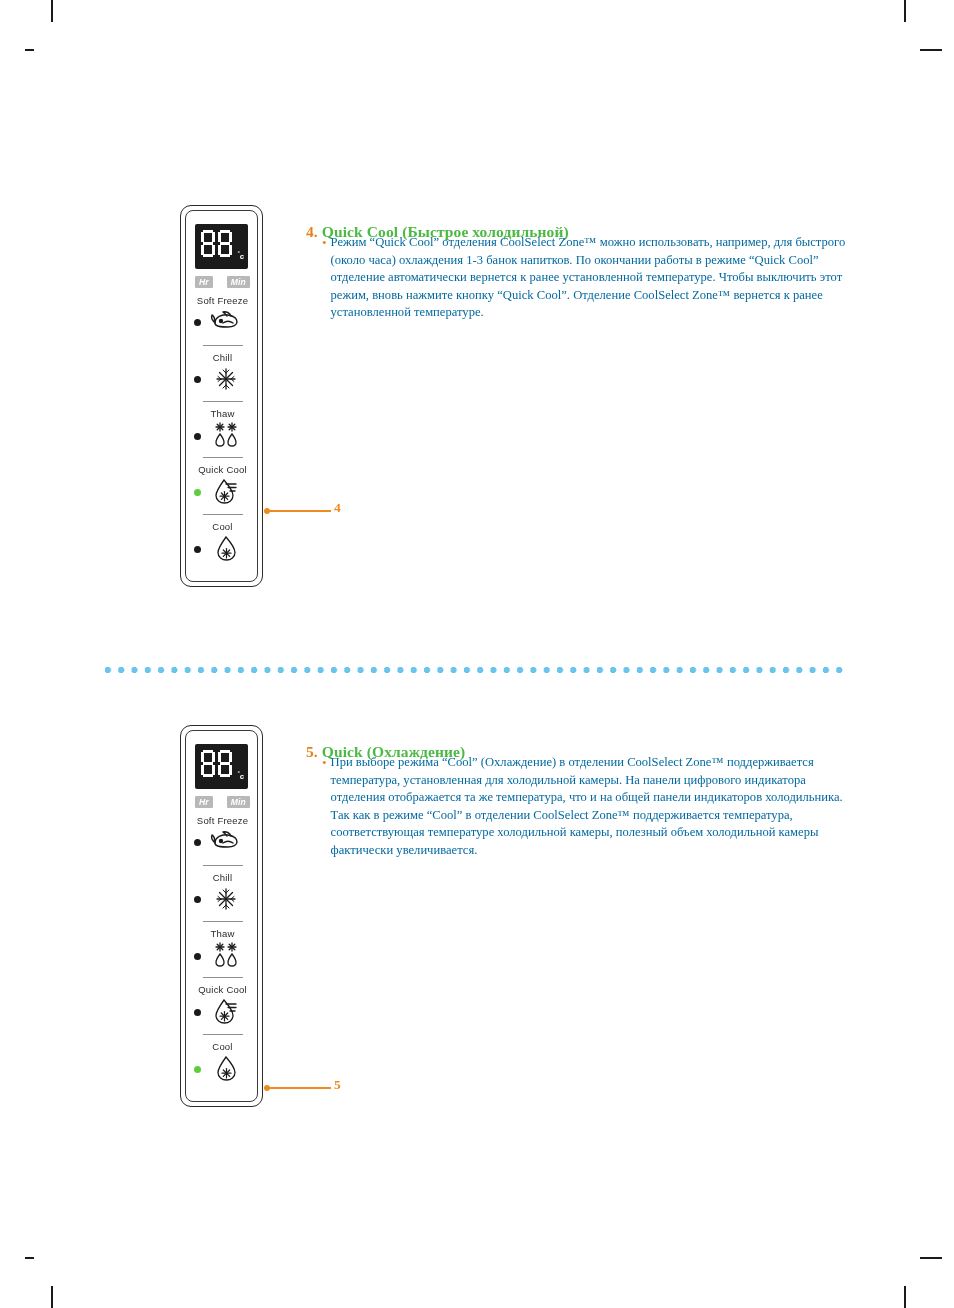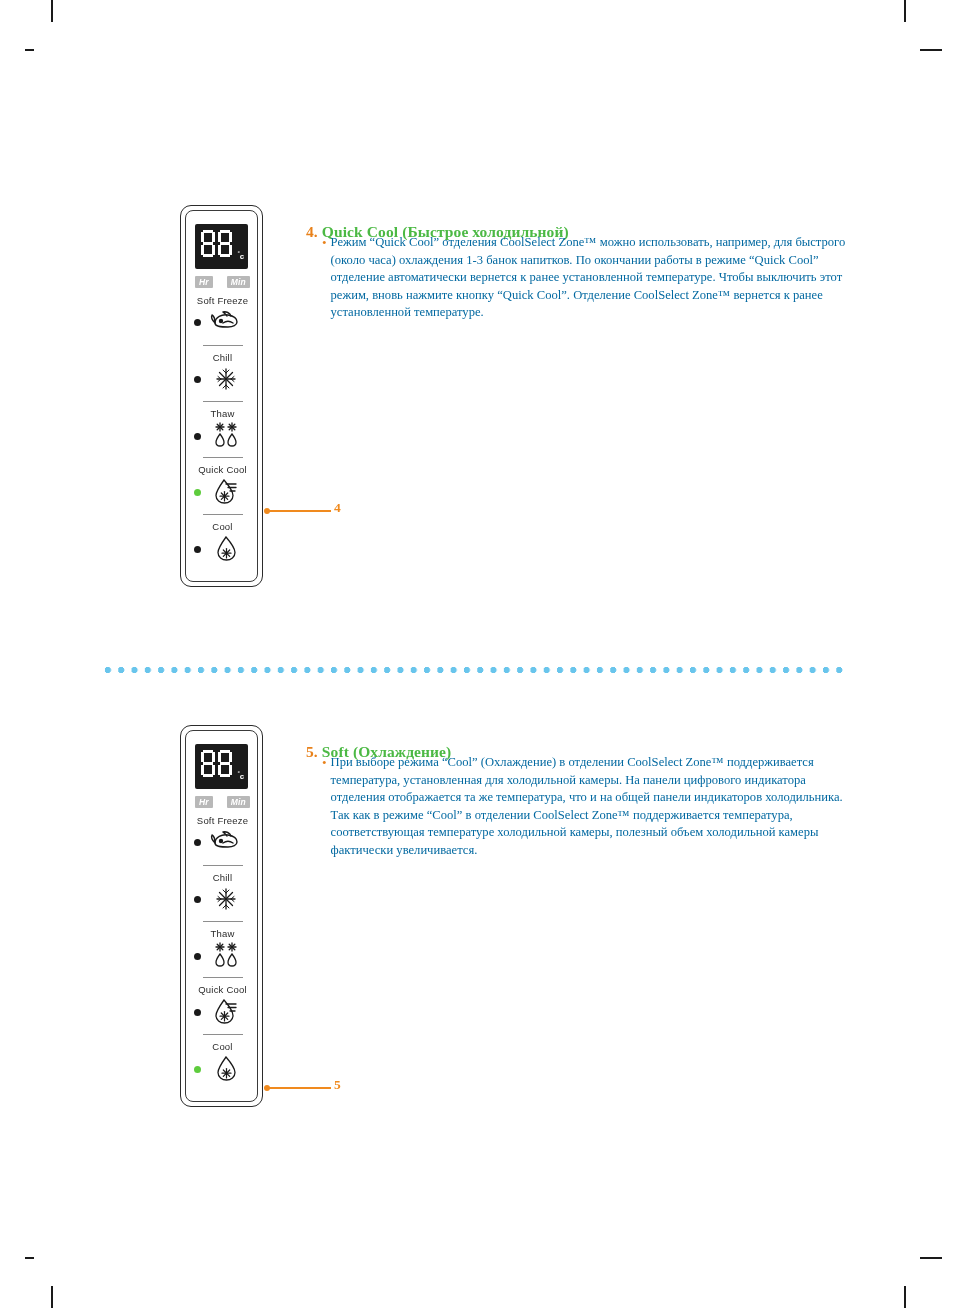--- a/index.html
+++ b/index.html
@@ -384,21 +384,21 @@
     <span class="c-num">4</span>
   </div>
 </div>
 
 <div class="divider"></div>
 
 <div class="section" id="section-2">
 
   <h2 class="heading">
     <span class="num">5.</span>
-    <span class="ttl">Soft (Охлаждение)</span>
+    <span class="ttl">Quick (Охлаждение)</span>
   </h2>
 
   <div class="body-block">
     <div class="bullet-row">
       <span class="bullet-dot">•</span>
       <span class="bullet-text">При выборе режима “Cool” (Охлаждение) в отделении CoolSelect Zone™ поддерживается температура, установленная для холодильной камеры. На панели цифрового индикатора отделения отображается та же температура, что и на общей панели индикаторов холодильника. Так как в режиме “Cool” в отделении CoolSelect Zone™ поддерживается температура, соответствующая температуре холодильной камеры, полезный объем холодильной камеры фактически увеличивается.</span>
     </div>
   </div>
 
   <div class="panel">

